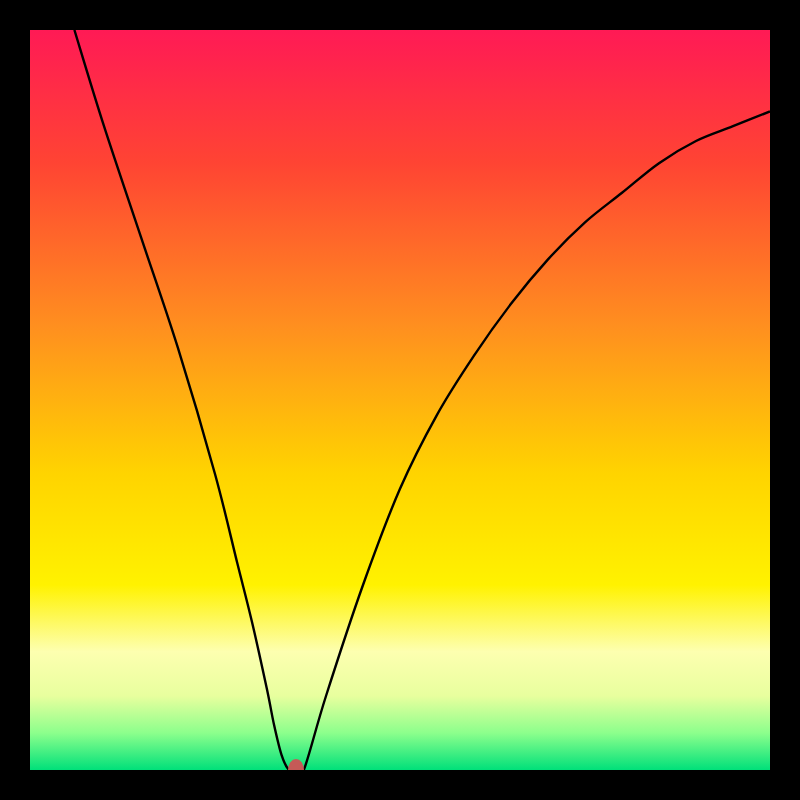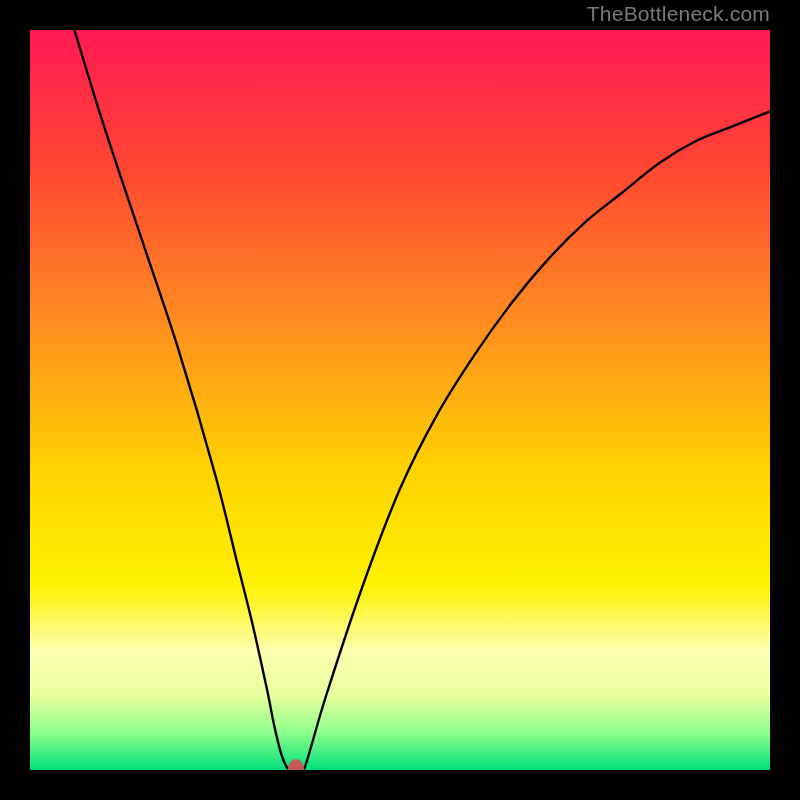--- a/index.html
+++ b/index.html
@@ -50,21 +50,20 @@
     height: 22px;
     border-radius: 50%;
     transform: translate(-50%, -50%);
   }
 </style>
 </head>
 <body>
 
 <div class="frame">
 
-  <div class="watermark">TheBottleneck.com</div>
 
   <div class="plot-area">
 
     <svg class="gradient" viewBox="0 0 740 740" preserveAspectRatio="none">
       <defs>
         <linearGradient id="bg-grad" x1="0" y1="0" x2="0" y2="1">
             <stop offset="0%" stop-color="#ff1a55"></stop>
             <stop offset="18%" stop-color="#ff4433"></stop>
             <stop offset="40%" stop-color="#ff8f1f"></stop>
             <stop offset="60%" stop-color="#ffd400"></stop>

